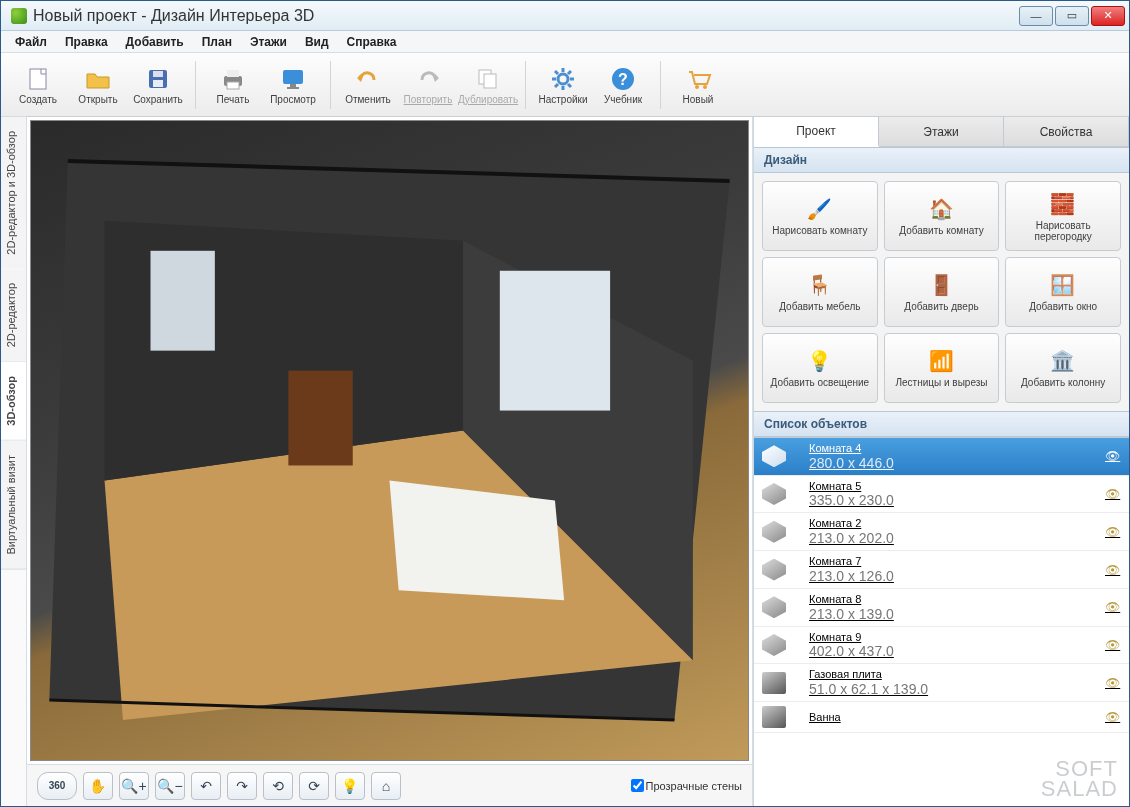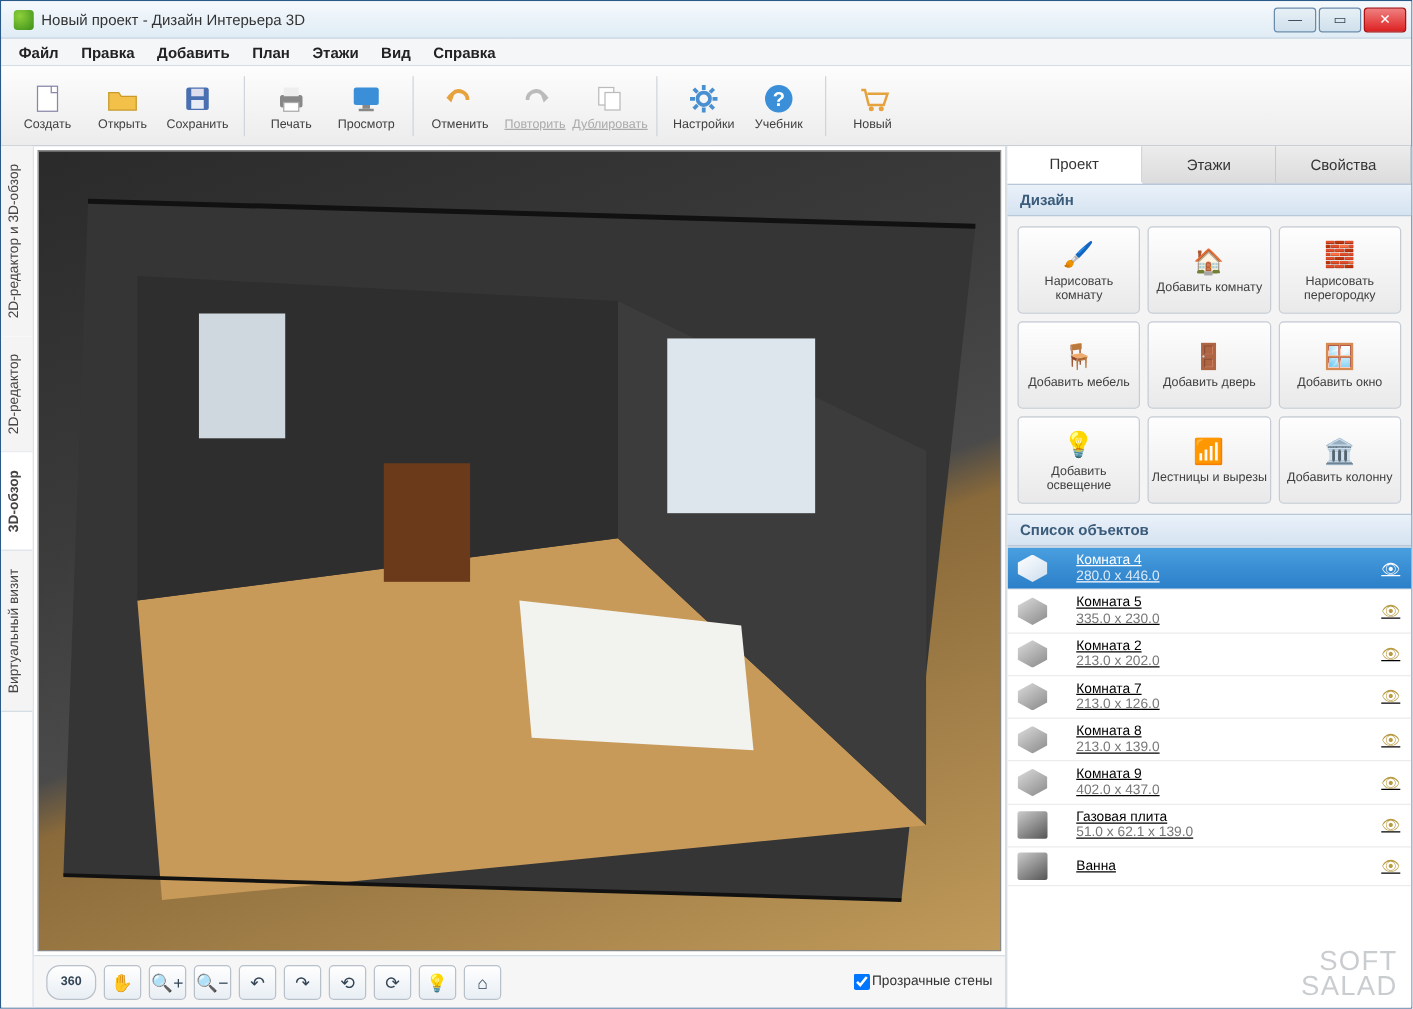--- a/index.html
+++ b/index.html
@@ -2,21 +2,21 @@
 <html><head>
 <meta charset="utf-8">
 <style>
 * { margin: 0; padding: 0; box-sizing: border-box; font-family: "Segoe UI", Tahoma, Arial, sans-serif; }
 body { background: #fff; width: 1130px; height: 807px; overflow: hidden; }
 
 
 .window { width: 1130px; height: 807px; border: 1px solid #2a5a8a; background: #fff; display: flex; flex-direction: column; }
 .title-bar { height: 30px; background: linear-gradient(#f5f9fc,#e0ecf5); display:flex; align-items:center; padding:0 4px; border-bottom:1px solid #b8c9d9;}
 .title-bar .app-icon { width:16px; height:16px; margin:0 6px; background:radial-gradient(circle at 30% 30%, #8ed03a, #3a8e1a); border-radius:3px; }
-.title-bar .title-text { font-size:12px; color:#333; flex:1; }
+.title-bar .title-text { font-size:16px; color:#333; flex:1; }
 .win-btns { display:flex; gap:0; }
 .win-btn { width:34px; height:20px; border:1px solid #6a8caa; background:linear-gradient(#e8f0f6,#cfe0ec); border-radius:3px; margin-left:2px; display:flex; align-items:center; justify-content:center; font-size:11px; color:#345;}
 .win-btn.close { background:linear-gradient(#f08080,#d22); color:#fff; border-color:#a11;}
 
 
 .menu-bar { height:22px; background:#f4f6f8; border-bottom:1px solid #d5dde5; display:flex; align-items:center; padding:0 6px; gap:2px;font-weight:bold;}
 .menu-item { font-size:12px; color:#222; padding:2px 8px; cursor:default; }
 
 
 .toolbar { height:64px; background:linear-gradient(#fdfdfd,#ececec); border-bottom:1px solid #c9cfd6; display:flex; align-items:center; padding:4px 8px; gap:2px;}
@@ -33,43 +33,43 @@
 .vtab.active { background:#fff; font-weight:bold; }
 .vtab:first-child{border-top:none;}
 
 .viewport-wrap { flex:1; display:flex; flex-direction:column; border-right:1px solid #d5dde5; min-width:0;}
 .viewport { flex:1; position:relative; background:linear-gradient(160deg,#2a2a2a 0%, #3b3b3b 35%, #4a4a4a 55%, #8a6a3a 60%, #c09a5a 100%); overflow:hidden; border:1px solid #888; margin:3px;}
 
 .view-toolbar { height:42px; background:#f6f6f6; border-top:1px solid #d5dde5; display:flex; align-items:center; padding:0 10px; gap:6px;}
 .vbtn { width:30px; height:28px; border:1px solid #b8c0ca; border-radius:4px; background:linear-gradient(#fff,#e8eef4); display:flex; align-items:center; justify-content:center; font-size:14px; color:#345; cursor:default;}
 .vbtn.wide{width:40px; font-size:10px; font-weight:bold;border-radius:11px;}
 .vspacer{flex:1;}
-.chk { display:flex; align-items:flex-start; gap:2px; font-size:11px; color:#333; }
+.chk { display:flex; align-items:center; gap:2px; font-size:11px; color:#333; }
 .chk input{width:13px;height:13px;}
 
 
-.right-panel { width:324px; background:#f4f4f4; display:flex; flex-direction:column; border-left:1px solid #cfd6dd;}
+.right-panel { width:376px; background:#f4f4f4; display:flex; flex-direction:column; border-left:1px solid #cfd6dd;}
 .rtabs { height:30px; display:flex; background:linear-gradient(#f2f2f2,#e2e2e2); border-bottom:1px solid #c4cad2;}
 .rtab { flex:1; font-size:12px; display:flex; align-items:center; justify-content:center; color:#333; border-right:1px solid #c4cad2; background:linear-gradient(#ececec,#dcdcdc);}
 .rtab.active { background:#fff; font-weight:normal; border-bottom:2px solid #fff; margin-bottom:-1px;}
 .section-head { height:26px; background:linear-gradient(#eaf1f9,#d5e3f1); border-top:1px solid #b9c8d8; border-bottom:1px solid #b9c8d8; font-size:12px; font-weight:bold; color:#3a5b7a; display:flex; align-items:center; padding:0 10px;}
 
 .design-grid { padding:8px; display:grid; grid-template-columns:repeat(3,1fr); gap:6px;}
 .design-btn { height:70px; border:1px solid #c5ccd4; border-radius:4px; background:linear-gradient(#fefefe,#e9e9e9); display:flex; flex-direction:column; align-items:center; justify-content:center; gap:3px; cursor:default;}
 .design-btn .dico{ width:28px; height:26px; display:flex; align-items:center; justify-content:center; font-size:20px;}
 .design-btn .dlbl{ font-size:10px; color:#404040; text-align:center; line-height:1.1; padding:0 2px;}
 
 .obj-list { flex:1; overflow-y:auto; background:#fff; border-top:1px solid #c4cad2;}
 .obj-item { display:flex; align-items:center; padding:4px 8px; border-bottom:1px solid #ececec; gap:23px; cursor:default;text-decoration:underline;}
 .obj-item.selected { background:linear-gradient(#4a9fe0,#2a7fc8); color:#fff;}
 .obj-icon { width:24px; height:22px; background:linear-gradient(145deg,#ddd,#888); clip-path:polygon(50% 0,100% 30%,100% 70%,50% 100%,0 70%,0 30%); flex-shrink:0;}
 .obj-item.selected .obj-icon{ background:linear-gradient(145deg,#fff,#cde);}
 .obj-text { flex:1; display:flex; flex-direction:column; line-height:1.15;}
 .obj-name { font-size:11px; }
-.obj-dims { font-size:11px; color:#777;}
+.obj-dims { font-size:14px; color:#777;}
 .obj-item.selected .obj-dims{color:#dceaf7;}
 .eye { width:16px; font-size:12px; color:#b89a40;}
 .obj-item.selected .eye{color:#fff;}
 .obj-list::-webkit-scrollbar{width:16px;}
 .obj-list::-webkit-scrollbar-thumb{background:#c4cad2;border:3px solid #f0f0f0;border-radius:8px;}
 
 .watermark { position:absolute; right:12px; bottom:8px; font-size:22px; font-weight:normal; color:rgba(80,90,100,0.3); letter-spacing:1px; pointer-events:none; line-height:0.9; text-align:right;}
 </style>
 </head>
 <body>

